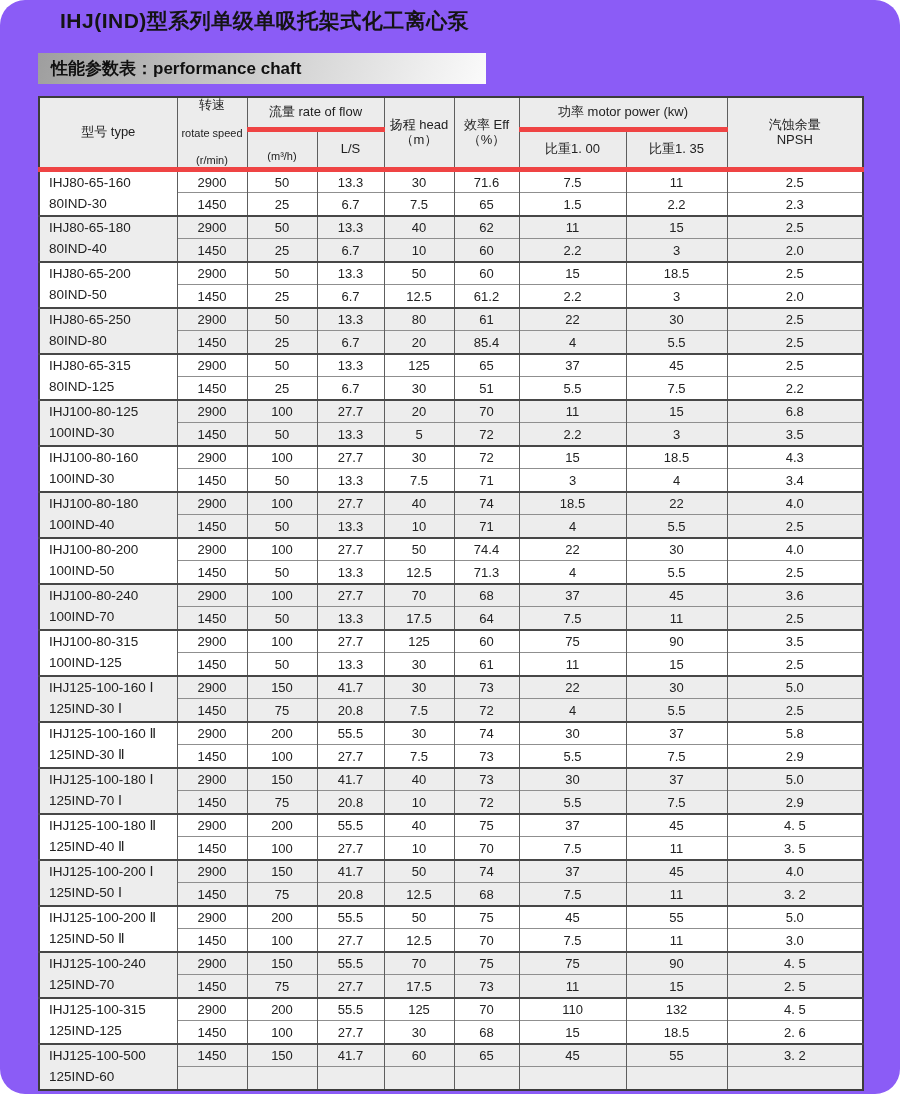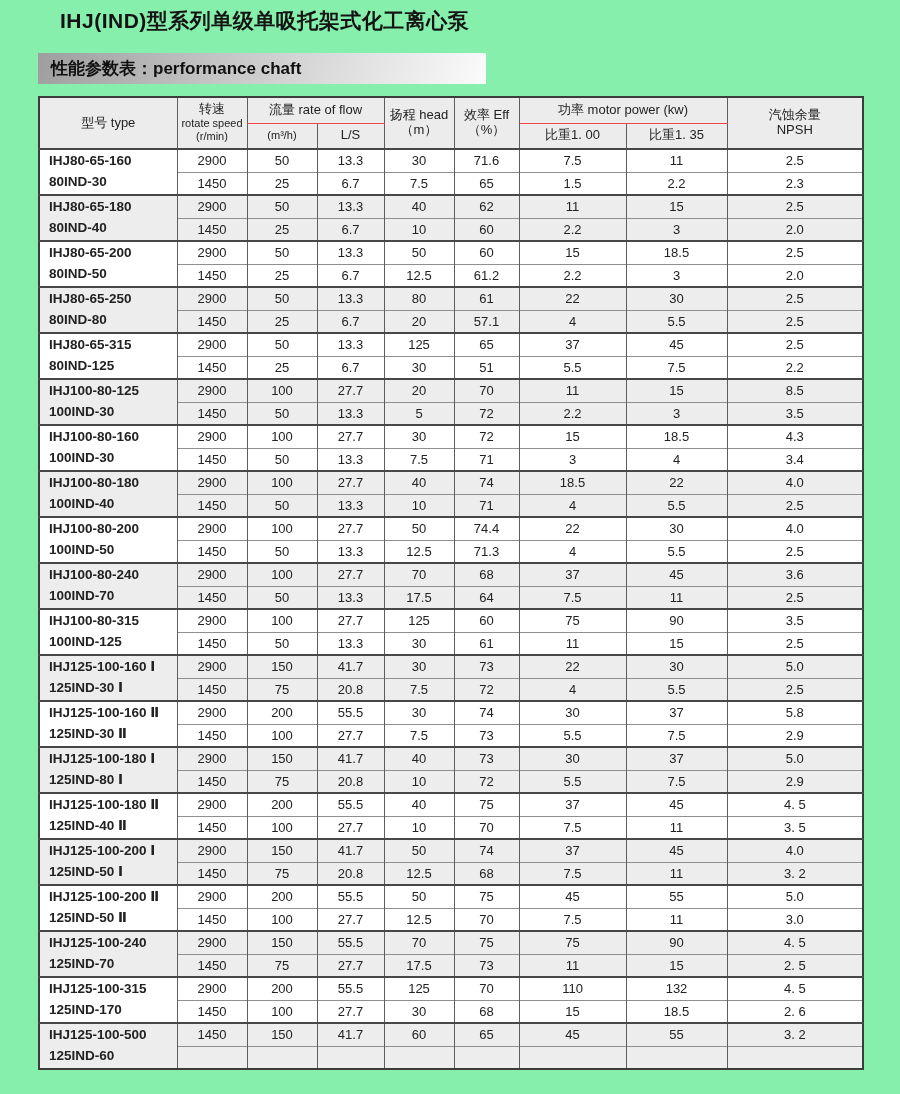--- a/index.html
+++ b/index.html
@@ -1,24 +1,25 @@
 <!DOCTYPE html>
 <html><head>
 <meta charset="utf-8">
 <style>
   * { margin: 0; padding: 0; box-sizing: border-box; }
   html, body { background: #fff; }
   .page {
     position: relative;
     width: 900px;
     height: 1094px;
-    background: #86efac;
+    background: #8b5cf6;
     font-family: "Liberation Sans", "DejaVu Sans", sans-serif;
     color: #1d1d1d;
     overflow: hidden;
+    border-radius: 25px;
   }
   .title {
     position: absolute;
     left: 60px; top: 7px;
     font-size: 21px;
     font-weight: bold;
     color: #141414;
     letter-spacing: 0.5px;
   }
   .subtitle {
@@ -50,35 +51,34 @@
   }
   table.perf th, table.perf td {
     border-left: 1px solid #5e5e5e;
     border-right: 1px solid #5e5e5e;
     text-align: center;
     vertical-align: middle;
     font-weight: normal;
     overflow: hidden;
     white-space: nowrap;
   }
-  thead th { background: #ececec; border-bottom: 1px solid #ef4444; }
+  thead th { background: #ececec; border-bottom: 5px solid #ef4444; }
   thead tr.h1 th { height: 26px; }
   thead tr.h2 th { height: 26px; }
   .hcn { font-size: 13px; line-height: 1.15; }
-  .hsm { font-size: 11px; line-height: 1.2; }
+  .hsm { font-size: 11px; line-height: 1.2; margin-top: 14px; }
   tbody td { height: 23px; background: #ffffff; }
   tbody tr.shaded td { background: #ededed; }
   tbody tr.group-start td { border-top: 2px solid #474747; }
   tbody tr.group-second td { border-top: 1px solid #8f8f8f; }
   tbody td.type-cell {
     text-align: left;
     padding-left: 9px;
     font-size: 13.5px;
     line-height: 1.55;
-    font-weight: bold;
   }
 </style>
 </head>
 <body>
 
 <div class="page">
 
   <div class="title">IHJ(IND)型系列单级单吸托架式化工离心泵</div>
   <div class="section-bar">
     <span>性能参数表：performance chaft</span>
@@ -225,21 +225,21 @@
           <td>61</td>
           <td>22</td>
           <td>30</td>
           <td>2.5</td>
         </tr>
         <tr class="shaded group-second">
           <td>1450</td>
           <td>25</td>
           <td>6.7</td>
           <td>20</td>
-          <td>57.1</td>
+          <td>85.4</td>
           <td>4</td>
           <td>5.5</td>
           <td>2.5</td>
         </tr>
         <tr class="group-start">
           <td rowspan="2" class="type-cell">
             <div>IHJ80-65-315</div>
             <div>80IND-125</div>
           </td>
           <td>2900</td>
@@ -266,21 +266,21 @@
             <div>IHJ100-80-125</div>
             <div>100IND-30</div>
           </td>
           <td>2900</td>
           <td>100</td>
           <td>27.7</td>
           <td>20</td>
           <td>70</td>
           <td>11</td>
           <td>15</td>
-          <td>8.5</td>
+          <td>6.8</td>
         </tr>
         <tr class="shaded group-second">
           <td>1450</td>
           <td>50</td>
           <td>13.3</td>
           <td>5</td>
           <td>72</td>
           <td>2.2</td>
           <td>3</td>
           <td>3.5</td>
@@ -449,21 +449,21 @@
           <td>27.7</td>
           <td>7.5</td>
           <td>73</td>
           <td>5.5</td>
           <td>7.5</td>
           <td>2.9</td>
         </tr>
         <tr class="shaded group-start">
           <td rowspan="2" class="type-cell">
             <div>IHJ125-100-180 Ⅰ</div>
-            <div>125IND-80 Ⅰ</div>
+            <div>125IND-70 Ⅰ</div>
           </td>
           <td>2900</td>
           <td>150</td>
           <td>41.7</td>
           <td>40</td>
           <td>73</td>
           <td>30</td>
           <td>37</td>
           <td>5.0</td>
         </tr>
@@ -569,21 +569,21 @@
           <td>27.7</td>
           <td>17.5</td>
           <td>73</td>
           <td>11</td>
           <td>15</td>
           <td>2. 5</td>
         </tr>
         <tr class="group-start">
           <td rowspan="2" class="type-cell">
             <div>IHJ125-100-315</div>
-            <div>125IND-170</div>
+            <div>125IND-125</div>
           </td>
           <td>2900</td>
           <td>200</td>
           <td>55.5</td>
           <td>125</td>
           <td>70</td>
           <td>110</td>
           <td>132</td>
           <td>4. 5</td>
         </tr>

